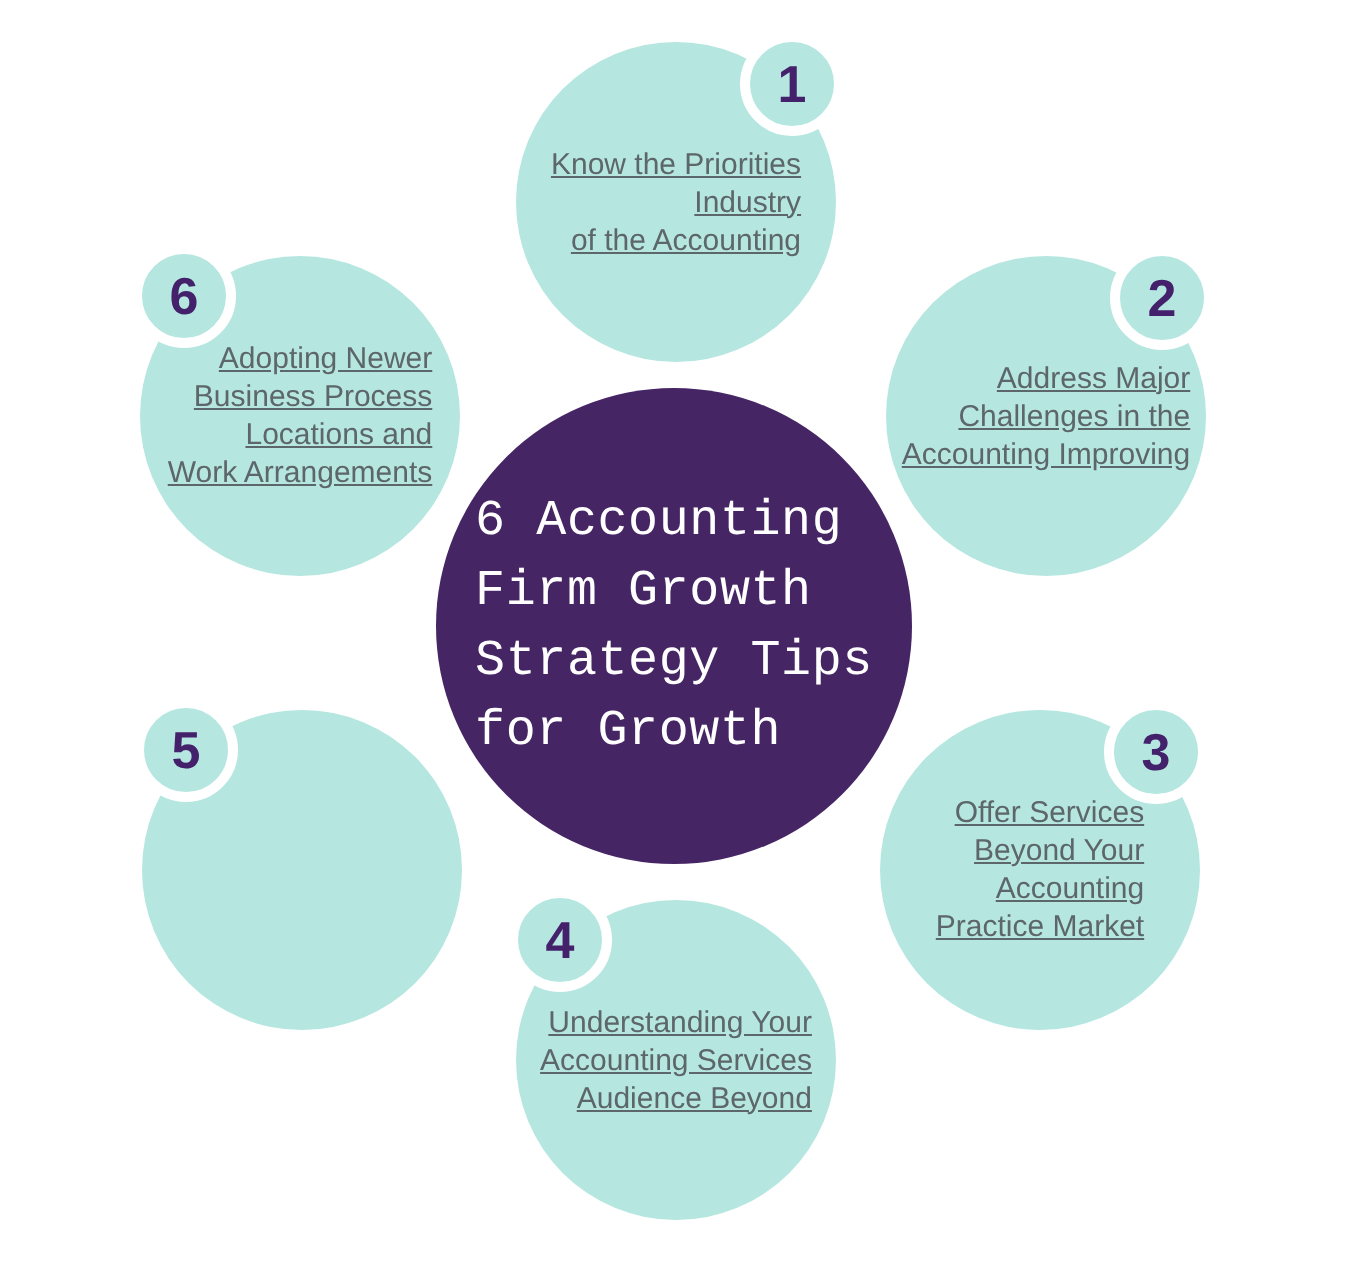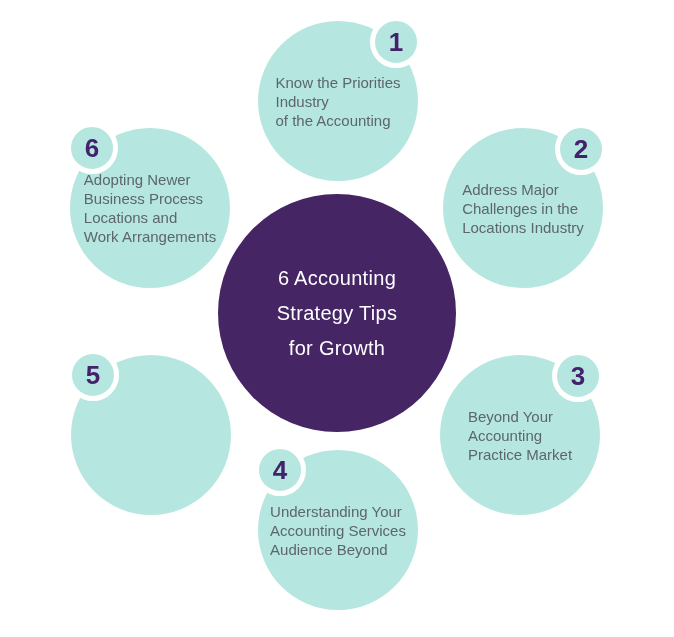--- a/index.html
+++ b/index.html
@@ -31,25 +31,26 @@
     align-items: center;
     justify-content: center;
   }
   .pos1 { left: 258px; top: 21px; }
   .pos2 { left: 443px; top: 128px; }
   .pos3 { left: 440px; top: 355px; }
   .pos4 { left: 258px; top: 450px; }
   .pos5 { left: 71px;  top: 355px; }
   .pos6 { left: 70px;  top: 128px; }
   .lines {
-    text-align: left;
+    text-align: right;
     color: var(--item-text);
     font-size: 15px;
     line-height: 19px;
     z-index: 1;
+    text-decoration: underline;
   }
   .ln { white-space: nowrap; }
   .badge {
     position: absolute;
     width: 52px;
     height: 52px;
     border-radius: 50%;
     background: var(--circle-fill);
     border: 5px solid var(--badge-ring);
     display: flex;
@@ -68,24 +69,23 @@
     top: 194px;
     width: 238px;
     height: 238px;
     border-radius: 50%;
     background: var(--center-fill);
     display: flex;
     align-items: center;
     justify-content: center;
   }
   .center-lines {
-    text-align: center;
     color: var(--center-text);
-    font-family: Liberation Sans, sans-serif;
-    font-size: 20px;
+    font-family: Liberation Mono, monospace;
+    font-size: 25px;
     line-height: 35px;
     letter-spacing: 0.3px;
   }
 </style>
 </head>
 <body>
 
 <div class="canvas">
 
   <div class="item-circle pos1">
@@ -99,29 +99,30 @@
     </div>
   </div>
 
   <div class="item-circle pos2">
     <div class="badge badge-right">
       <span>2</span>
     </div>
     <div class="lines">
       <div class="ln">Address Major</div>
       <div class="ln">Challenges in the</div>
-      <div class="ln">Locations Industry</div>
+      <div class="ln">Accounting Improving</div>
     </div>
   </div>
 
   <div class="item-circle pos3">
     <div class="badge badge-right">
       <span>3</span>
     </div>
     <div class="lines">
+      <div class="ln">Offer Services</div>
       <div class="ln">Beyond Your</div>
       <div class="ln">Accounting</div>
       <div class="ln">Practice Market</div>
     </div>
   </div>
 
   <div class="item-circle pos4">
     <div class="badge badge-left">
       <span>4</span>
     </div>
@@ -146,18 +147,19 @@
       <div class="ln">Adopting Newer</div>
       <div class="ln">Business Process</div>
       <div class="ln">Locations and</div>
       <div class="ln">Work Arrangements</div>
     </div>
   </div>
 
   <div class="center-circle">
     <div class="center-lines">
       <div class="ln">6 Accounting</div>
+      <div class="ln">Firm Growth</div>
       <div class="ln">Strategy Tips</div>
       <div class="ln">for Growth</div>
     </div>
   </div>
 
 </div>
 
 </body></html>

